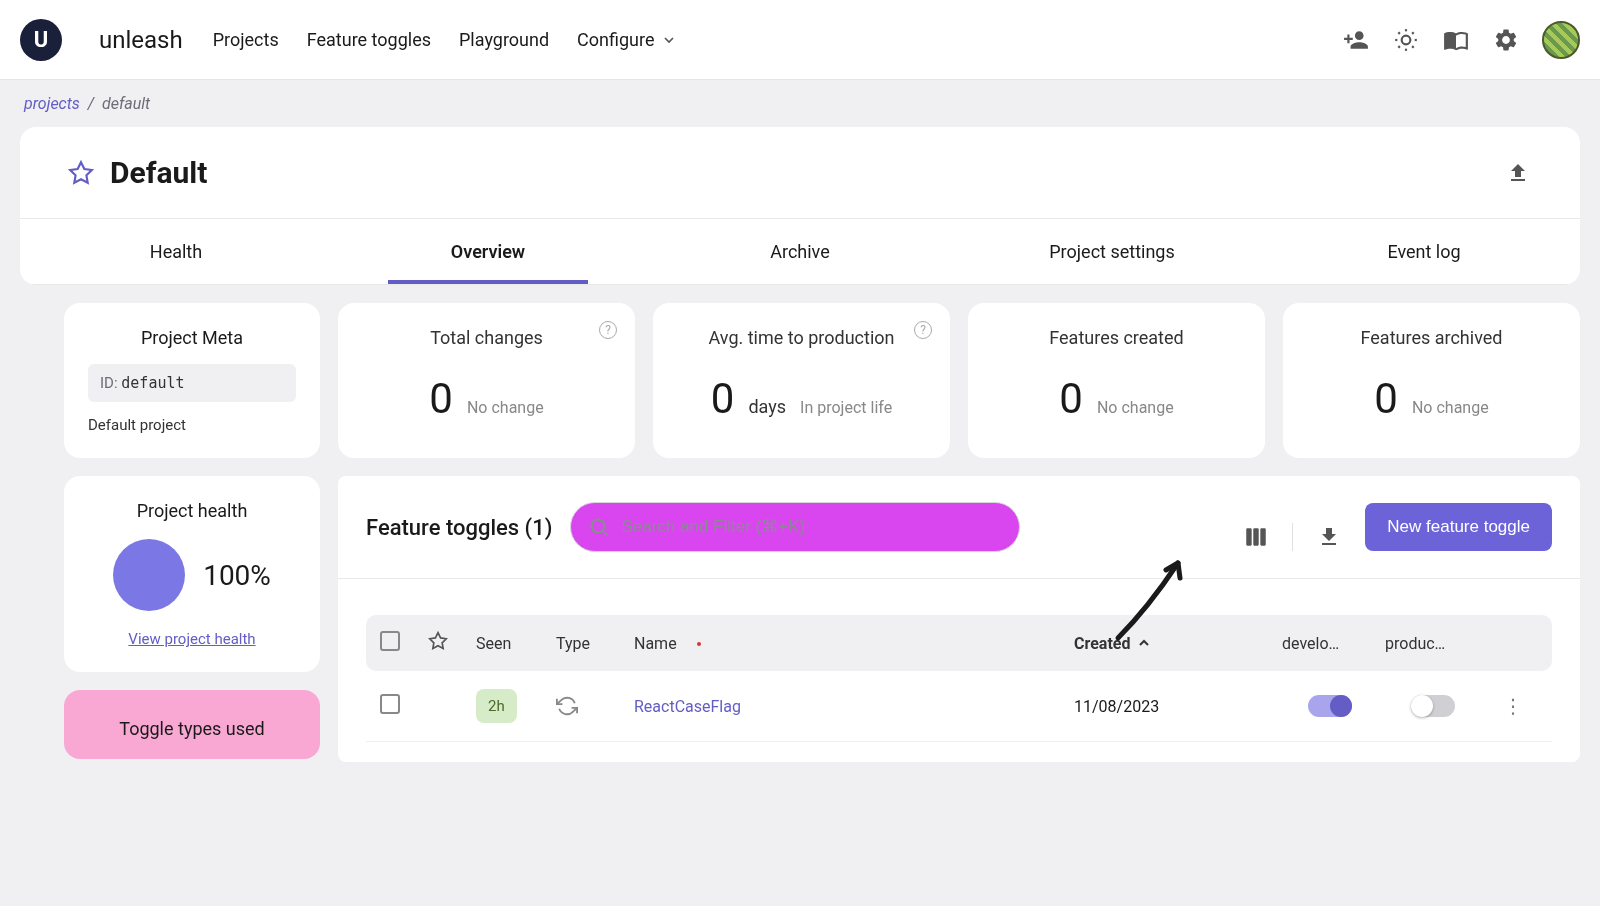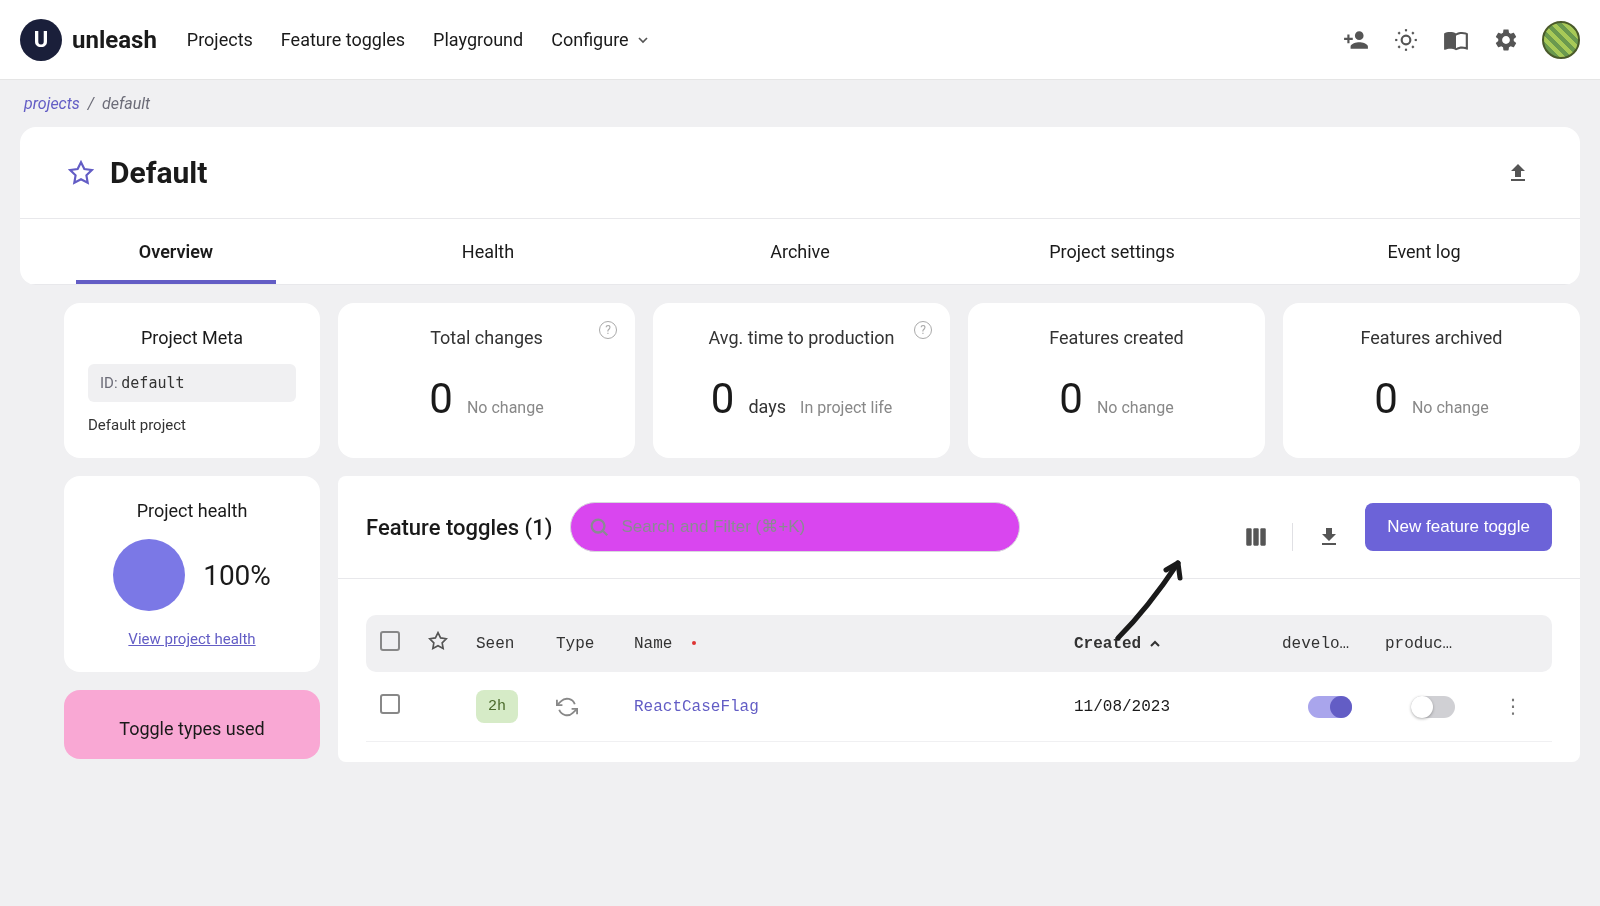--- a/index.html
+++ b/index.html
@@ -2,21 +2,21 @@
 <html><head>
 <meta charset="utf-8">
 <style>
 * { box-sizing: border-box; margin: 0; padding: 0; }
 body { font-family: -apple-system, BlinkMacSystemFont, "Segoe UI", Roboto, sans-serif; background: #f0f0f2; color: #1a1a1a; }
 
 
 .header { background: #fff; height: 80px; display: flex; align-items: center; padding: 0 20px; border-bottom: 1px solid #e5e5e5; }
 .logo-wrap { display: flex; align-items: center; gap: 10px; margin-right: 30px; }
 .logo-mark { width: 42px; height: 42px; border-radius: 50%; background: #1a1f3a; display: flex; align-items: center; justify-content: center; color: #fff; font-weight: 700; font-size: 22px; }
-.logo-text { font-size: 24px; font-weight: 700; color: #1a1a1a; }
+.logo-text { font-size: 24px; font-weight: 400; color: #1a1a1a; margin-left: 27px; }
 .nav { display: flex; gap: 28px; align-items: center; }
 .nav-item { font-size: 18px; color: #1a1a1a; cursor: pointer; display: flex; align-items: center; gap: 6px; }
 .header-right { margin-left: auto; display: flex; gap: 22px; align-items: center; }
 .icon-btn { width: 28px; height: 28px; display: flex; align-items: center; justify-content: center; color: #555; cursor: pointer; }
 .avatar { width: 38px; height: 38px; border-radius: 50%; background: linear-gradient(45deg, #6a994e 25%, #a7c957 25%, #a7c957 50%, #6a994e 50%, #6a994e 75%, #a7c957 75%); background-size: 12px 12px; border: 2px solid #4a5a2a; }
 
 
 .breadcrumb { padding: 14px 24px; font-size: 16px; color: #6c6c78; font-style: italic; }
 .breadcrumb a { color: #635dc5; text-decoration: none; }
 
@@ -68,21 +68,21 @@
 .panel-title { font-size:22px; font-weight:500; white-space:nowrap;}
 .search { flex:1; max-width:450px; position:relative; }
 .search input { width:100%; padding:14px 18px 14px 50px; border-radius:30px; border:1px solid #d8d8dd; font-size:17px; background:#d946ef; color:#333; outline:none;}
 .search input::placeholder { color:#8a8a92; }
 .search-icon-pos { position:absolute; left:18px; top:50%; transform:translateY(-50%); color:#8a8a92; }
 .panel-actions { margin-left:auto; display:flex; align-items:flex-end; gap:22px; }
 .primary-btn { background:#6c63d8; color:#fff; border:none; padding:14px 22px; border-radius:8px; font-size:17px; cursor:pointer; }
 .sep { width:1px; height:28px; background:#e0e0e4; }
 
 
-.tbl { width: calc(100% - 56px); margin: 36px 28px 20px; font-family: Liberation Mono, monospace; }
+.tbl { width: calc(100% - 56px); margin: 36px 28px 20px; }
 .thead { display:flex; align-items:center; background:#f0f0f2; border-radius:10px; padding:16px 14px; gap: 8px; }
 .th { font-size:16px; color:#333; }
 .th.seen { width:72px; }
 .th.type { width:70px; }
 .th.name { flex:1; }
 .th.created { width:200px; font-weight:700; display:flex; align-items:center; gap:6px;}
 .th.env { width:95px; overflow:hidden; text-overflow:ellipsis; white-space:nowrap;}
 .th.actions { width:50px; }
 .th.chk { width:40px; }
 .th.star { width:40px; }
@@ -183,22 +183,22 @@
           </svg>
         <div class="project-title">Default</div>
       </div>
       <div class="icon-btn">
         <svg width="24" height="24" viewBox="0 0 24 24" fill="#555">
             <path d="M9 16h6v-6h4l-7-7-7 7h4v6zm-4 2h14v2H5v-2z"></path>
           </svg>
       </div>
     </div>
     <div class="tabs">
+      <div class="tab">Health</div>
       <div class="tab active">Overview</div>
-      <div class="tab">Health</div>
       <div class="tab">Archive</div>
       <div class="tab">Project settings</div>
       <div class="tab">Event log</div>
     </div>
   </div>
 
   <div class="row">
     <div class="side-col">
       <div class="meta-card">
         <div class="meta-title">Project Meta</div>

